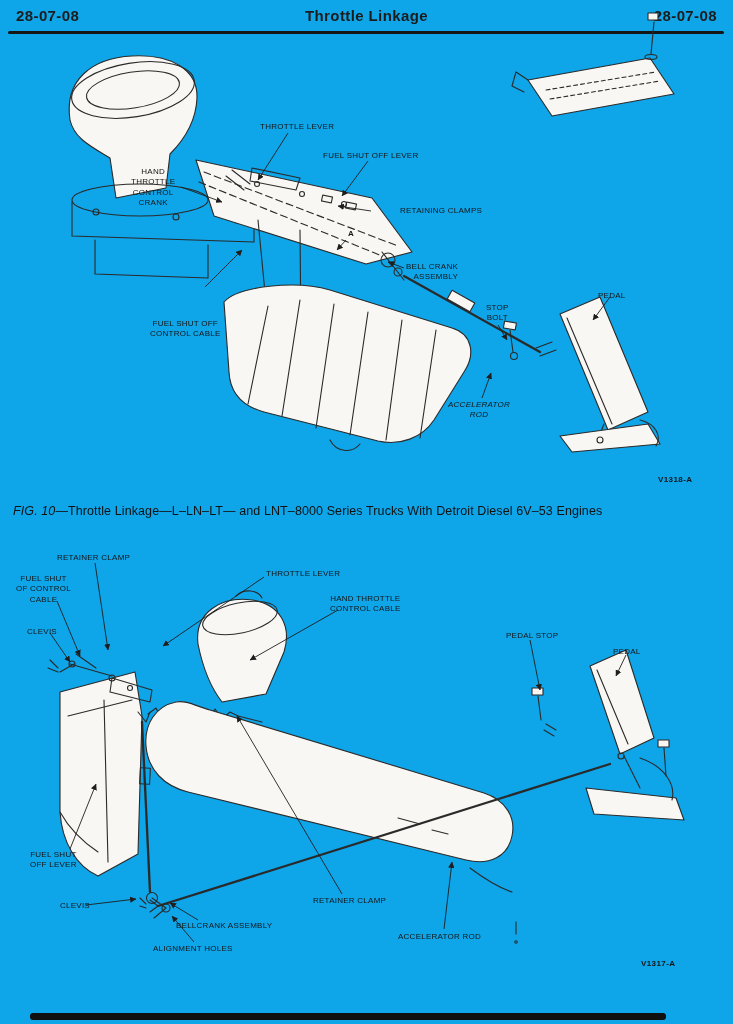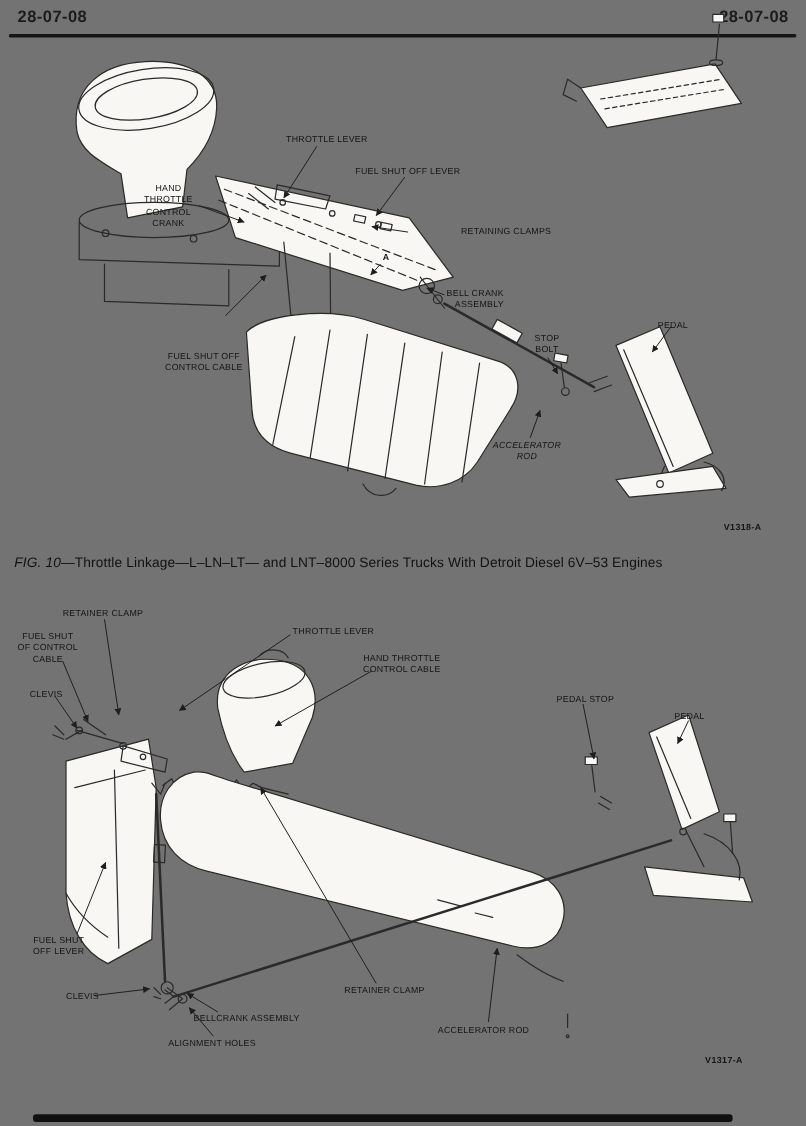--- a/index.html
+++ b/index.html
@@ -1,19 +1,19 @@
 <!DOCTYPE html>
 <html><head>
 <meta charset="utf-8">
 <style>
   * { margin:0; padding:0; box-sizing:border-box; }
   html,body { background:#9a9a9a; }
   .page {
     position:relative; width:733px; height:1024px; margin:0 auto;
-    background:#737373; overflow:hidden;
+    background:#0ea5e9; overflow:hidden;
     font-family:"Liberation Sans", sans-serif; color:#1c1c1c;
   }
   .hdr-item { position:absolute; top:7px; font-size:15px; font-weight:bold; letter-spacing:.4px; }
   .hdr-left  { left:16px; }
   .hdr-center{ left:0; right:0; text-align:center; }
   .hdr-right { right:16px; }
   .rule { position:absolute; top:31px; left:8px; width:716px; height:3px; background:#161616; border-radius:2px; }
 
   .lbl {
     position:absolute; font-size:8px; line-height:1.3; letter-spacing:.25px;
@@ -36,20 +36,21 @@
   .dash2{ stroke-dasharray:4 3; }
   .leader { fill:none; stroke:#1e1e1e; stroke-width:.9; }
   .svgtxt { font-family:"Liberation Sans", sans-serif; font-size:8px; font-weight:bold; fill:#151515; }
 </style>
 </head>
 <body>
 
 <div class="page">
 
   <div class="hdr-item hdr-left">28-07-08</div>
+  <div class="hdr-item hdr-center">Throttle Linkage</div>
   <div class="hdr-item hdr-right">28-07-08</div>
   <div class="rule"></div>
 
   <svg class="art" width="733" height="1024" viewBox="0 0 733 1024">
     <defs>
       <marker id="arr" viewBox="0 0 8 8" markerWidth="7" markerHeight="7" refX="7.5" refY="4" orient="auto">
         <path d="M0,0 L8,4 L0,8 Z" fill="#1e1e1e"></path>
       </marker>
     </defs>
 
@@ -244,21 +245,21 @@
       </g>
     </g>
   </svg>
 
   <div class="lbl l" style="left:260px; top:122px;">THROTTLE LEVER</div>
   <div class="lbl l" style="left:323px; top:151px;">FUEL SHUT OFF LEVER</div>
   <div class="lbl" style="left:131px; top:167px;">HAND
 THROTTLE
 CONTROL
 CRANK</div>
-  <div class="lbl l" style="left:391px; top:206px;padding-left:28px;">RETAINING CLAMPS</div>
+  <div class="lbl l" style="left:372px; top:206px;padding-left:28px;">RETAINING CLAMPS</div>
   <div class="lbl l" style="left:406px; top:262px;">BELL CRANK
 ASSEMBLY</div>
   <div class="lbl" style="left:150px; top:287px;margin-top:32px;">FUEL SHUT OFF
 CONTROL CABLE</div>
   <div class="lbl" style="left:486px; top:303px;">STOP
 BOLT</div>
   <div class="lbl l" style="left:598px; top:291px;">PEDAL</div>
   <div class="lbl" style="left:448px; top:400px;font-style:italic;">ACCELERATOR
 ROD</div>
   <div class="code" style="left:658px; top:475px;">V1318-A</div>

